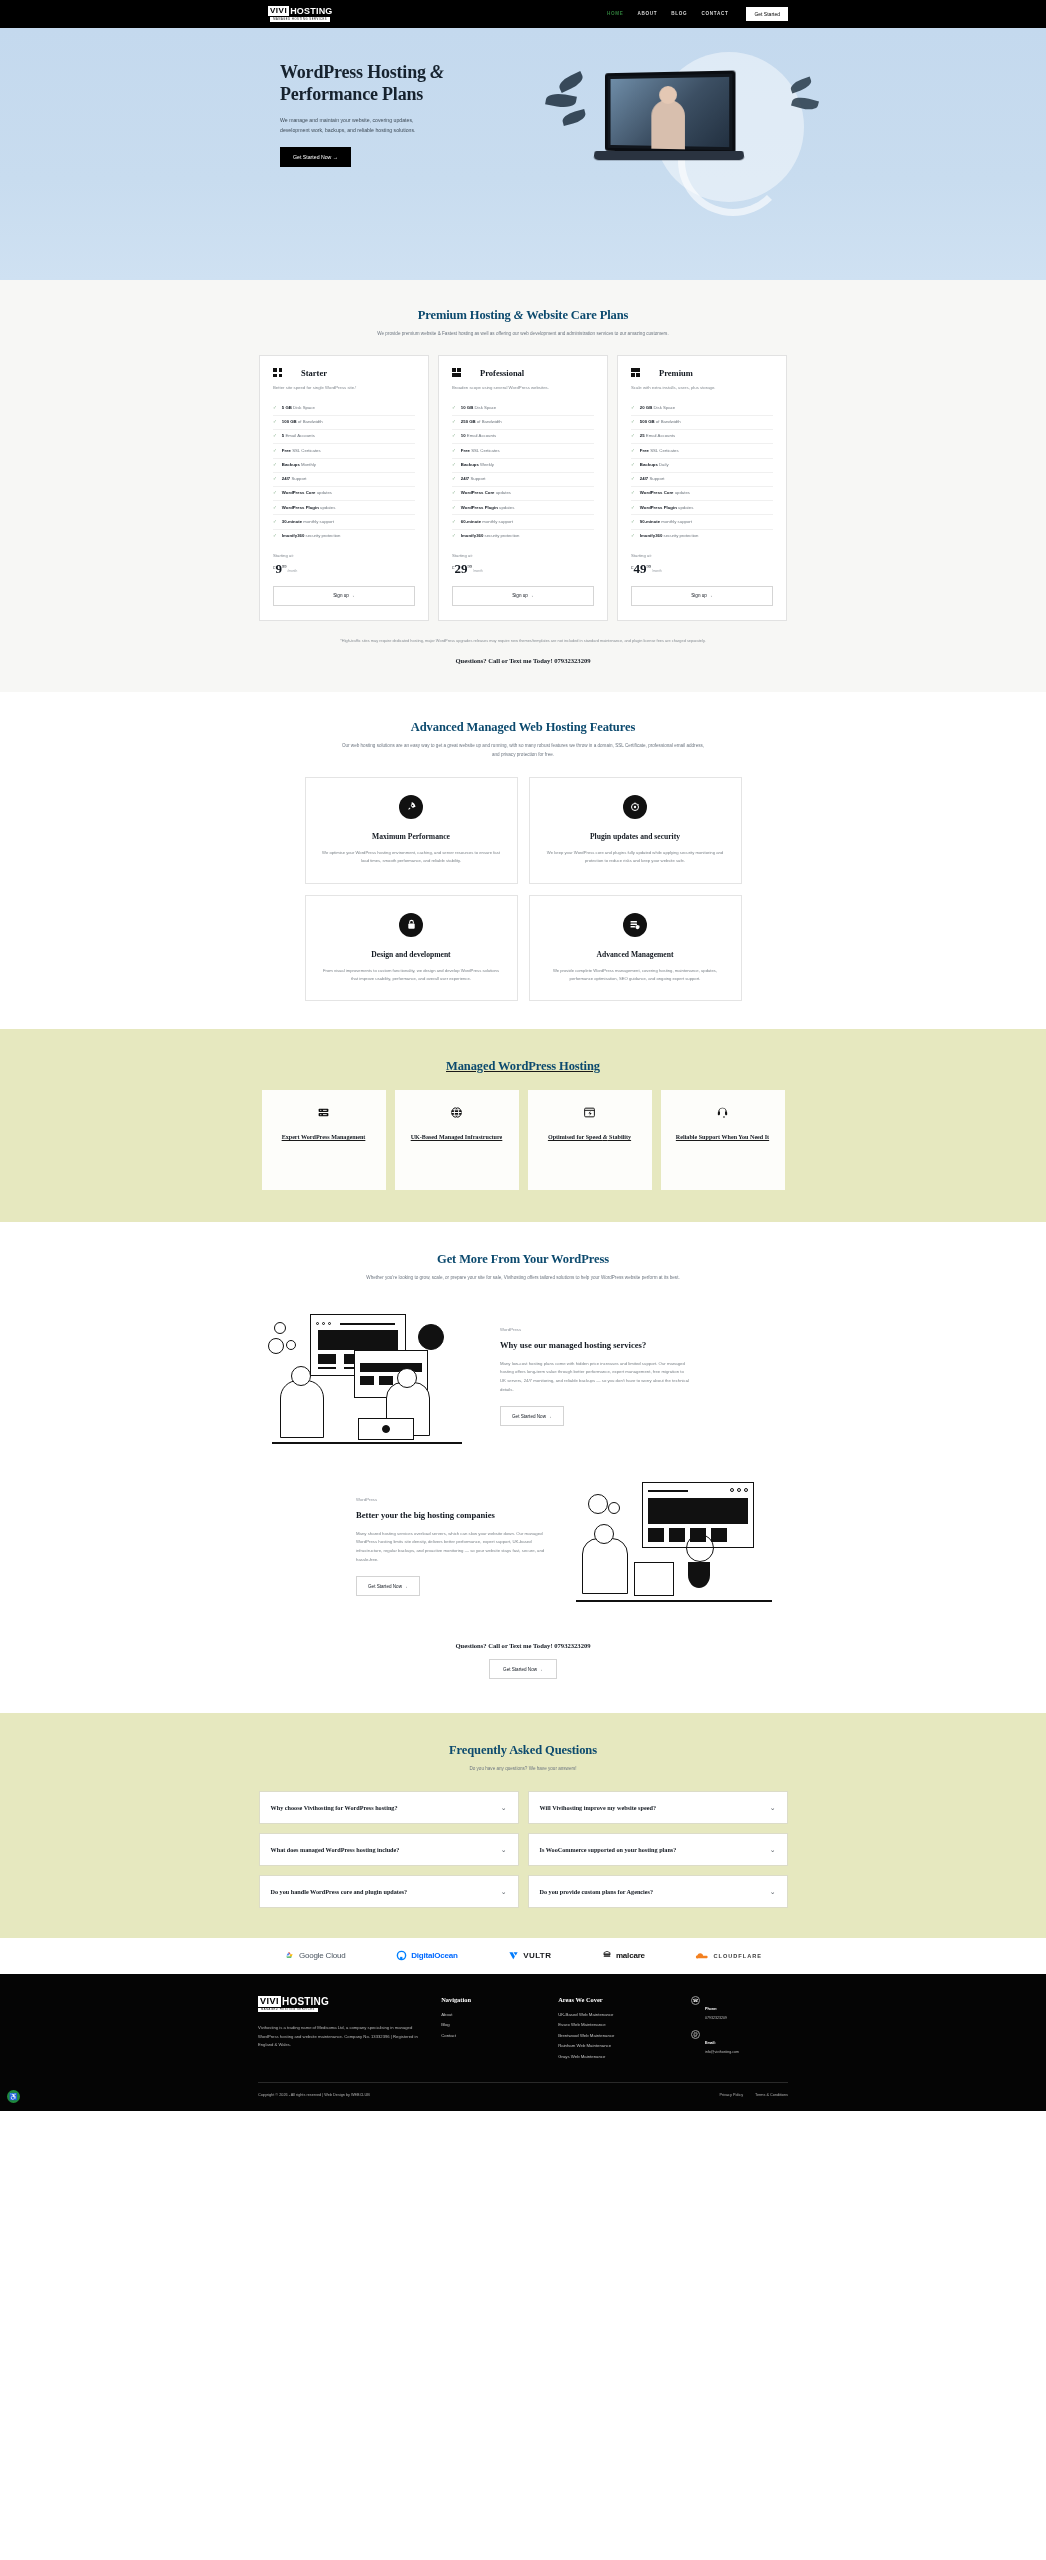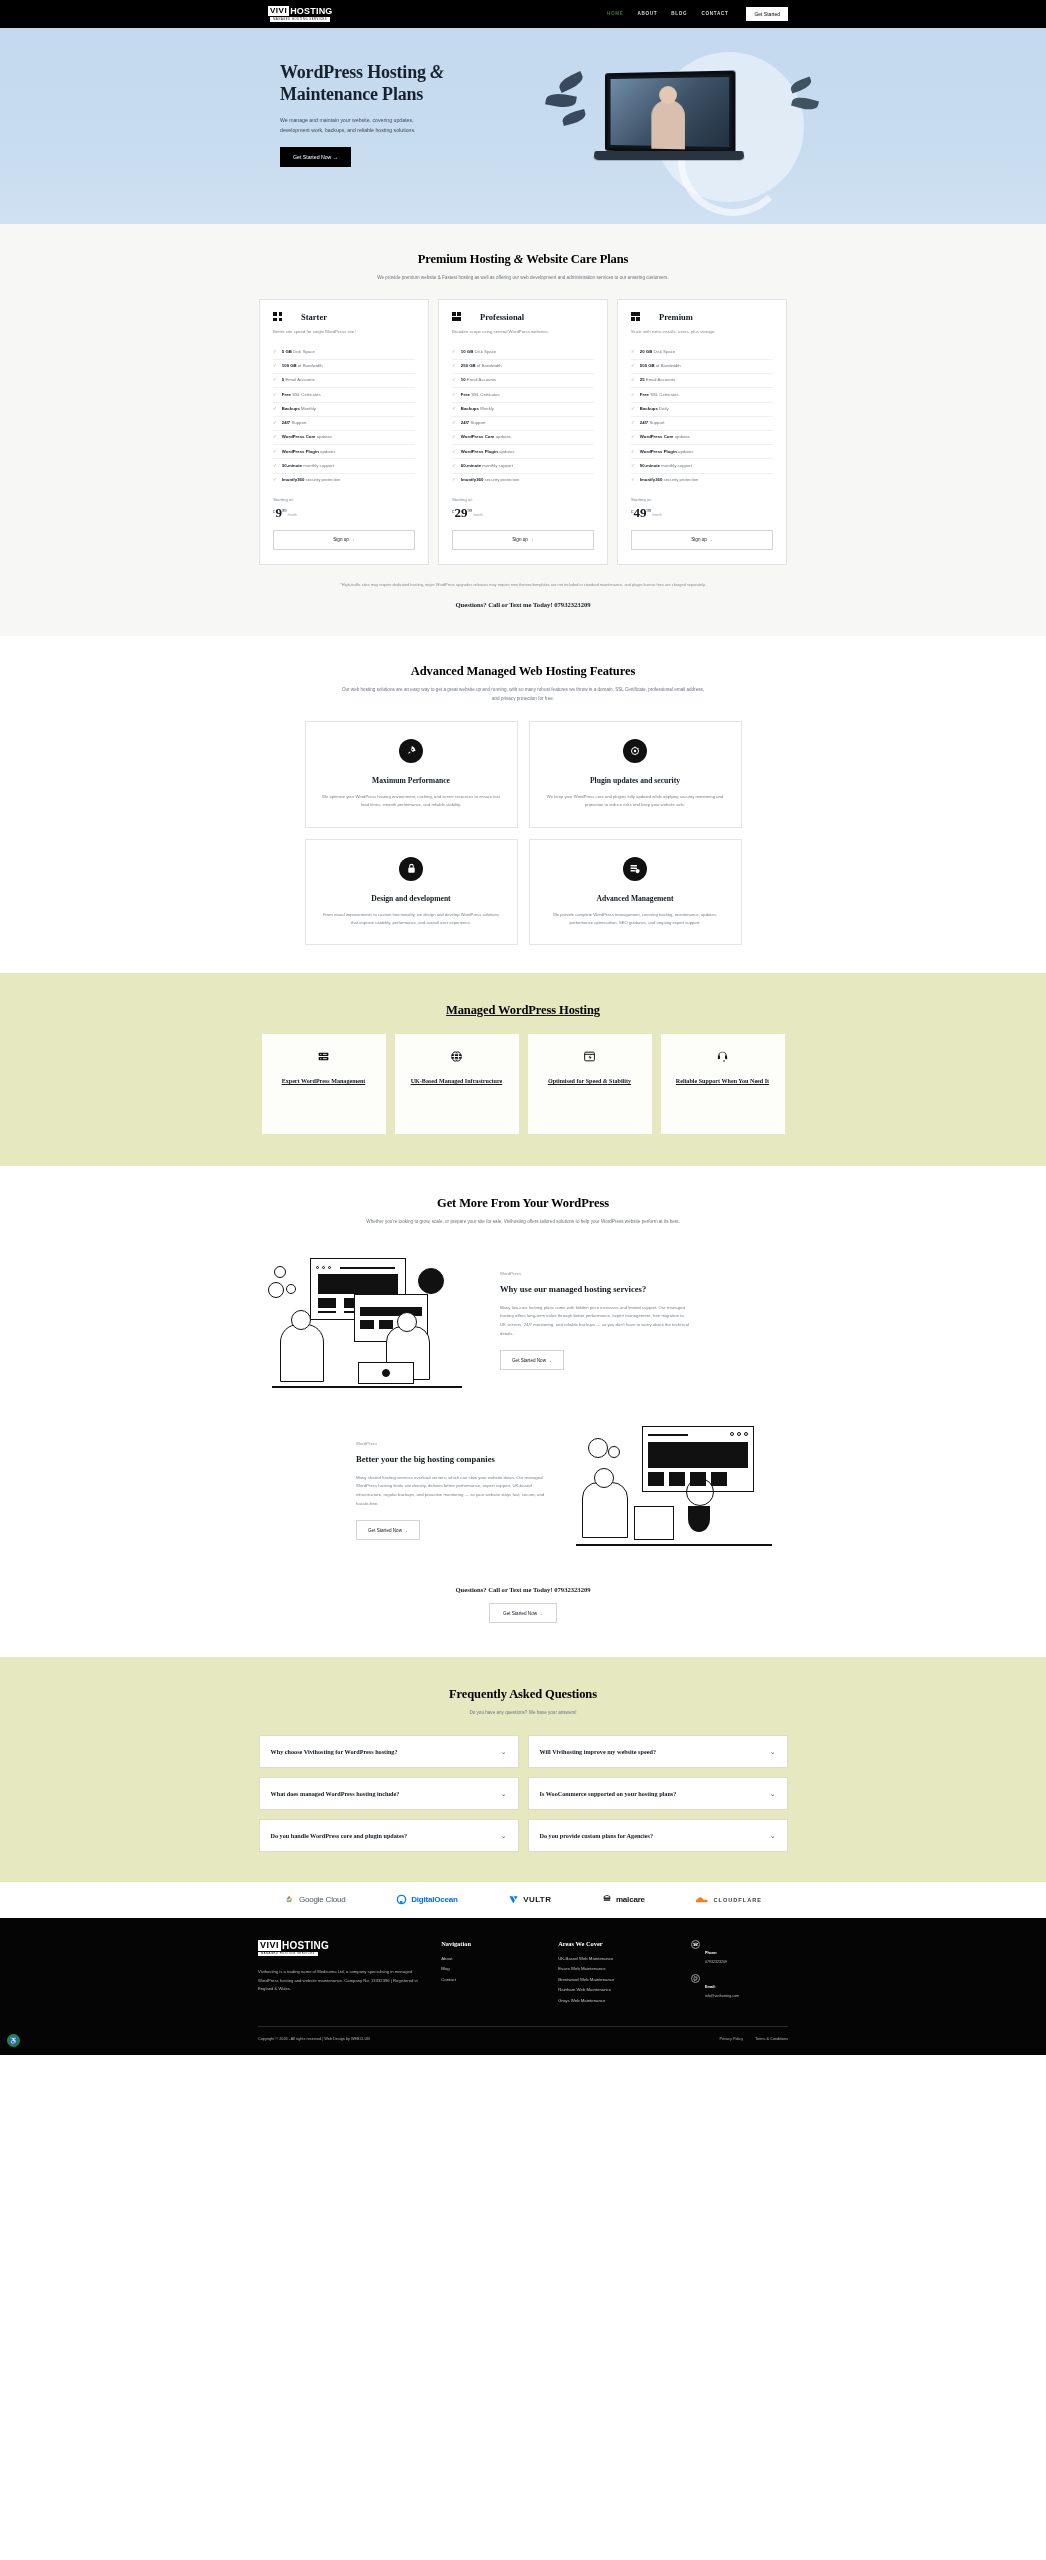--- a/index.html
+++ b/index.html
@@ -38,21 +38,21 @@
   }
   .nav-links a.active { color:#2f7d3b; }
   .btn-getstarted {
     background:#fff; color:#000; font-size:5px; padding:4px 8px;
     border:none; font-weight:500; margin-left:4px; white-space:nowrap;
   }
 
   
   .hero {
     background:linear-gradient(180deg,#c4d9ee 0%, #c8dcef 60%, #cfe1f2 100%);
-    height:196px; position:relative; overflow:hidden;
+    height:252px; position:relative; overflow:hidden;
   }
   .hero-inner { width:530px; margin:0 auto; position:relative; height:100%; }
   .hero-copy { position:absolute; left:22px; top:34px; width:215px; }
   .hero-h1 {
     font-family:"Liberation Serif", serif; font-weight:bold;
     font-size:18px; line-height:1.22; color:#16222e; letter-spacing:-.2px;
   }
   .hero-h1 .amp { font-style:italic; }
   .hero-p {
     margin-top:10px; font-size:5.2px; line-height:1.85; color:#3e4b57; width:150px;
@@ -106,21 +106,21 @@
     transform:perspective(300px) rotateX(32deg);
   }
 
   
   .sec { padding:28px 0; }
   .sec-gray { background:#f7f7f5; }
   .sec-white { background:#fff; }
   .sec-green { background:#e6e8bf; }
   .sec-title {
     font-family:"Liberation Serif", serif; font-weight:bold;
-    font-size:12.5px; text-align:center; color:#000000; letter-spacing:-.1px;
+    font-size:12.5px; text-align:center; color:#0c4a6e; letter-spacing:-.1px;
   }
   .sec-title .amp { font-style:italic; }
   .sec-sub {
     margin:7px auto 0; max-width:370px; text-align:center;
     font-size:4.6px; line-height:1.85; color:#6d7680;
   }
 
   
   .price-grid {
     display:flex; gap:9px; justify-content:center; margin-top:17px;
@@ -328,21 +328,21 @@
     </div>
   </div>
 </div>
 
 <section class="hero">
   <div class="hero-inner">
     <div class="hero-copy">
       <h1 class="hero-h1">
         <span>WordPress Hosting</span>
         <span class="amp serif">&amp;</span><br>
-        <span>Maintenance Plans</span>
+        <span>Performance Plans</span>
       </h1>
       <p class="hero-p">We manage and maintain your website, covering updates, development work, backups, and reliable hosting solutions.</p>
       <button class="hero-btn">Get Started Now  →</button>
     </div>
     <div class="hero-art">
       <div class="hero-circle"></div>
       <div class="hero-arc"></div>
       <span class="leaf l1"></span>
       <span class="leaf l2"></span>
       <span class="leaf l3"></span>

